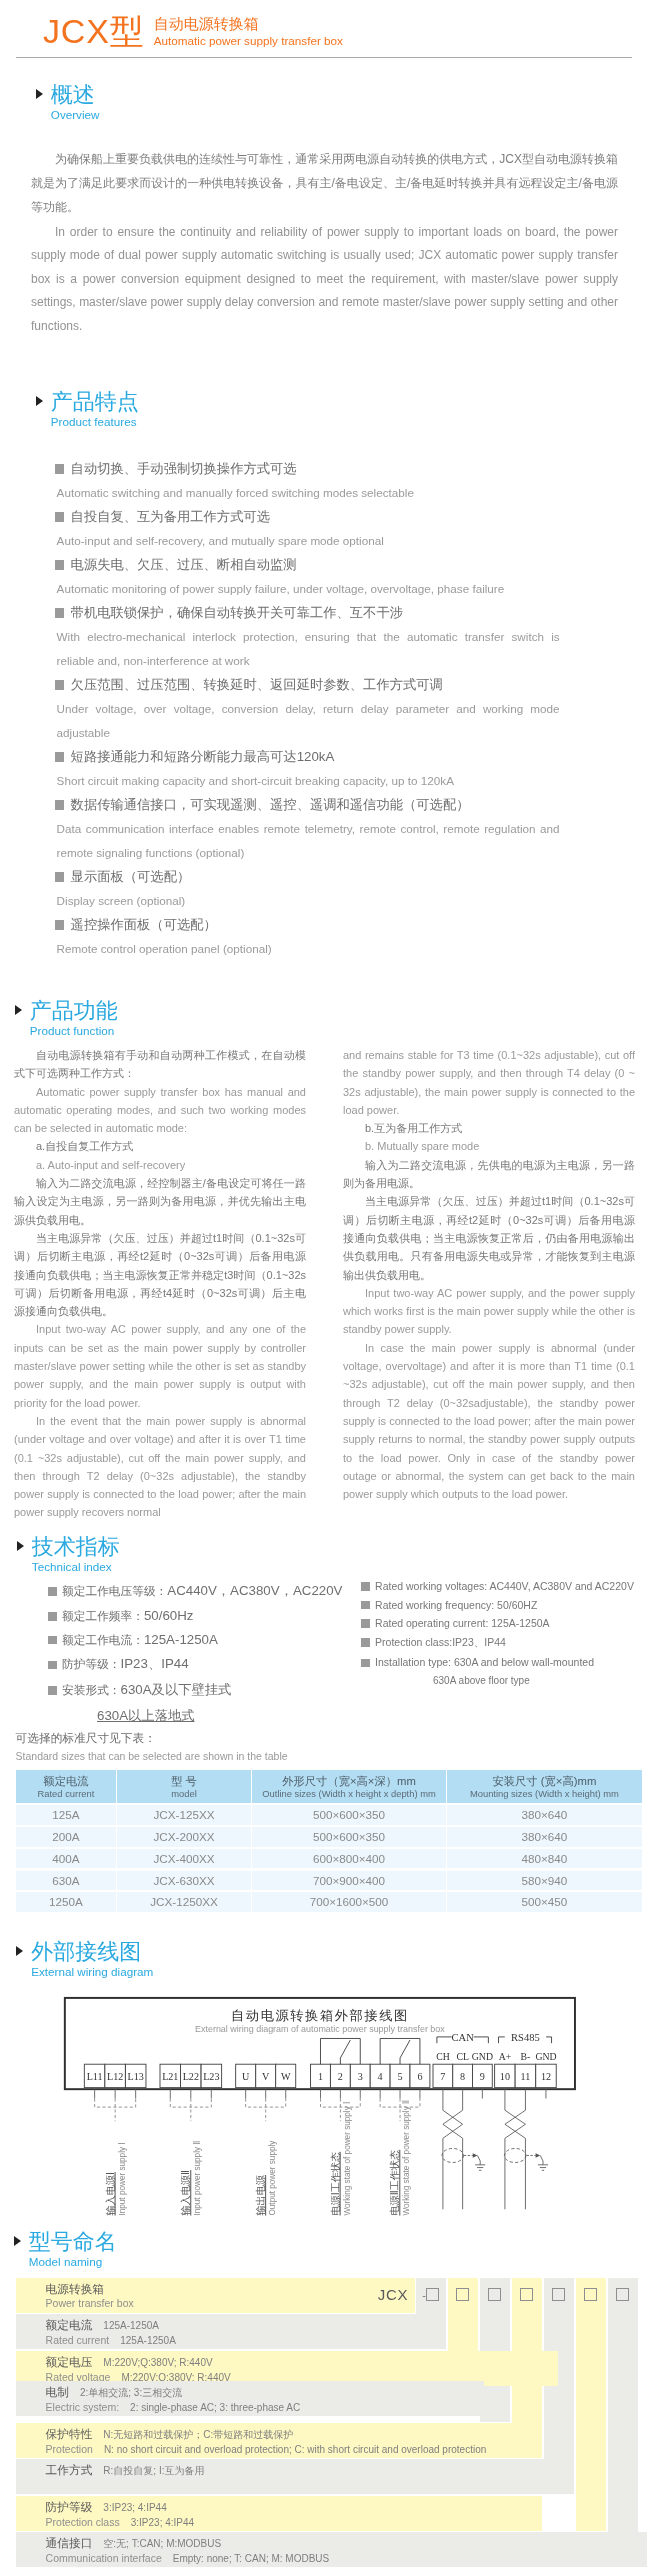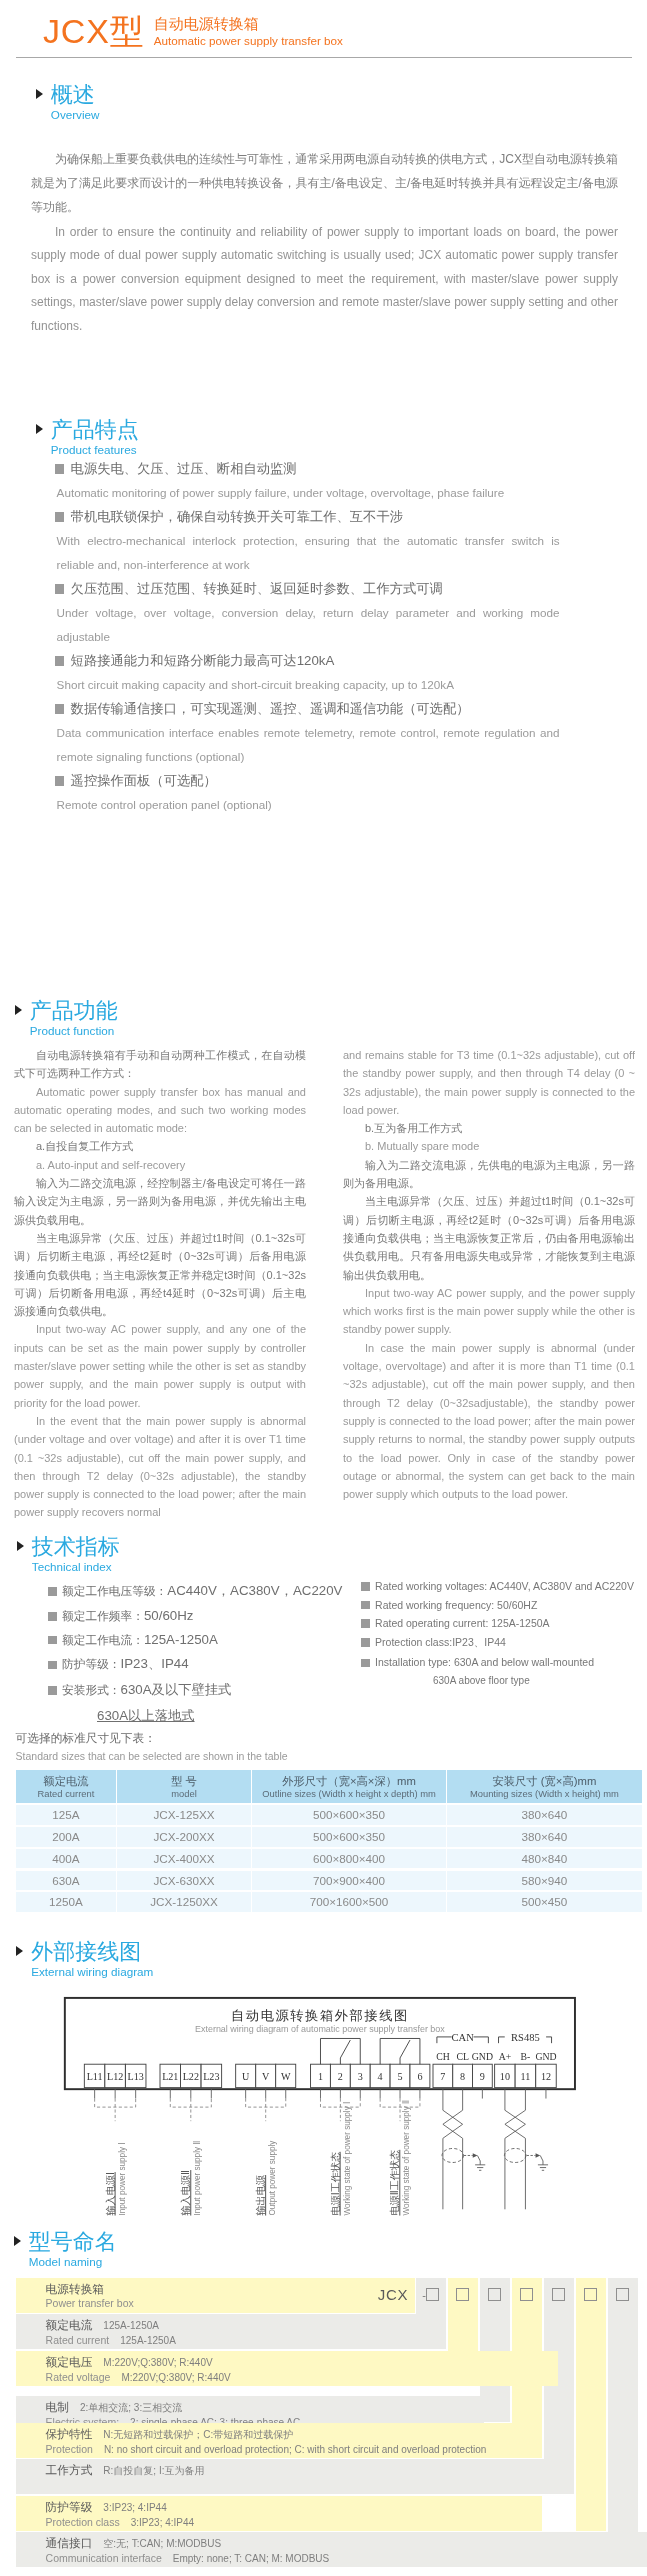--- a/index.html
+++ b/index.html
@@ -85,47 +85,59 @@
   <div class="abs sec-head" style="left:36px;top:82px;">
     <span class="tri"></span>
     <span class="sec-txt">
       <div class="zh">概述</div>
       <div class="en">Overview</div>
     </span>
   </div>
   <div class="abs para zh ind" style="left:31px;top:147px;width:587px;">为确保船上重要负载供电的连续性与可靠性，通常采用两电源自动转换的供电方式，JCX型自动电源转换箱就是为了满足此要求而设计的一种供电转换设备，具有主/备电设定、主/备电延时转换并具有远程设定主/备电源等功能。</div>
   <div class="abs para en ind" style="left:31px;top:221px;width:587px;">In order to ensure the continuity and reliability of power supply to important loads on board, the power supply mode of dual power supply automatic switching is usually used; JCX automatic power supply transfer box is a power conversion equipment designed to meet the requirement, with master/slave power supply settings, master/slave power supply delay conversion and remote master/slave power supply setting and other functions.</div>
 
-  <div class="abs sec-head" style="left:36px;top:389px;margin-top:28px;">
+  <div class="abs sec-head" style="left:36px;top:389px;">
     <span class="tri"></span>
     <span class="sec-txt">
       <div class="zh">产品特点</div>
       <div class="en">Product features</div>
     </span>
   </div>
   <div class="abs" style="left:55px;top:457px;width:562px;">
     <div class="feat">
+        <div class="fzh"><span class="sq"></span><span>自动切换、手动强制切换操作方式可选</span></div>
+        <div class="fen">Automatic switching and manually forced switching modes selectable</div>
+      </div>
+    <div class="feat">
+        <div class="fzh"><span class="sq"></span><span>自投自复、互为备用工作方式可选</span></div>
+        <div class="fen">Auto-input and self-recovery, and mutually spare mode optional</div>
+      </div>
+    <div class="feat">
         <div class="fzh"><span class="sq"></span><span>电源失电、欠压、过压、断相自动监测</span></div>
         <div class="fen">Automatic monitoring of power supply failure, under voltage, overvoltage, phase failure</div>
       </div>
     <div class="feat">
         <div class="fzh"><span class="sq"></span><span>带机电联锁保护，确保自动转换开关可靠工作、互不干涉</span></div>
         <div class="fen">With electro-mechanical interlock protection, ensuring that the automatic transfer switch is reliable and, non-interference at work</div>
       </div>
     <div class="feat">
         <div class="fzh"><span class="sq"></span><span>欠压范围、过压范围、转换延时、返回延时参数、工作方式可调</span></div>
         <div class="fen">Under voltage, over voltage, conversion delay, return delay parameter and working mode adjustable</div>
       </div>
     <div class="feat">
         <div class="fzh"><span class="sq"></span><span>短路接通能力和短路分断能力最高可达120kA</span></div>
         <div class="fen">Short circuit making capacity and short-circuit breaking capacity, up to 120kA</div>
       </div>
     <div class="feat">
         <div class="fzh"><span class="sq"></span><span>数据传输通信接口，可实现遥测、遥控、遥调和遥信功能（可选配）</span></div>
         <div class="fen">Data communication interface enables remote telemetry, remote control, remote regulation and remote signaling functions (optional)</div>
+      </div>
+    <div class="feat">
+        <div class="fzh"><span class="sq"></span><span>显示面板（可选配）</span></div>
+        <div class="fen">Display screen (optional)</div>
       </div>
     <div class="feat">
         <div class="fzh"><span class="sq"></span><span>遥控操作面板（可选配）</span></div>
         <div class="fen">Remote control operation panel (optional)</div>
       </div>
   </div>
 
   <div class="abs sec-head" style="left:15px;top:998px;">
     <span class="tri"></span>
     <span class="sec-txt">
@@ -438,21 +450,21 @@
       <div class="jcx">JCX</div>
     </div>
     <div class="mrow bgG" style="top:36px;width:430px;">
       <div class="nm-zh"><span>额定电流</span><span class="nm-s">125A-1250A</span></div>
       <div class="nm-en"><span>Rated current</span><span class="nm-s">125A-1250A</span></div>
     </div>
     <div class="mrow bgB" style="top:73px;width:542px;">
       <div class="nm-zh"><span>额定电压</span><span class="nm-s">M:220V;Q:380V; R:440V</span></div>
       <div class="nm-en"><span>Rated voltage</span><span class="nm-s">M:220V;Q:380V; R:440V</span></div>
     </div>
-    <div class="mrow bgG" style="top:118px;width:468px;">
+    <div class="mrow bgG" style="top:103px;width:468px;">
       <div class="nm-zh"><span>电制</span><span class="nm-s">2:单相交流; 3:三相交流</span></div>
       <div class="nm-en"><span>Electric system:</span><span class="nm-s">2: single-phase AC; 3: three-phase AC</span></div>
     </div>
     <div class="mrow bgB" style="top:145px;width:526px;">
       <div class="nm-zh"><span>保护特性</span><span class="nm-s">N:无短路和过载保护；C:带短路和过载保护</span></div>
       <div class="nm-en"><span>Protection</span><span class="nm-s">N: no short circuit and overload protection; C: with short circuit and overload protection</span></div>
     </div>
     <div class="mrow bgG" style="top:181px;width:558px;">
       <div class="nm-zh"><span>工作方式</span><span class="nm-s">R:自投自复; I:互为备用</span></div>
     </div>

